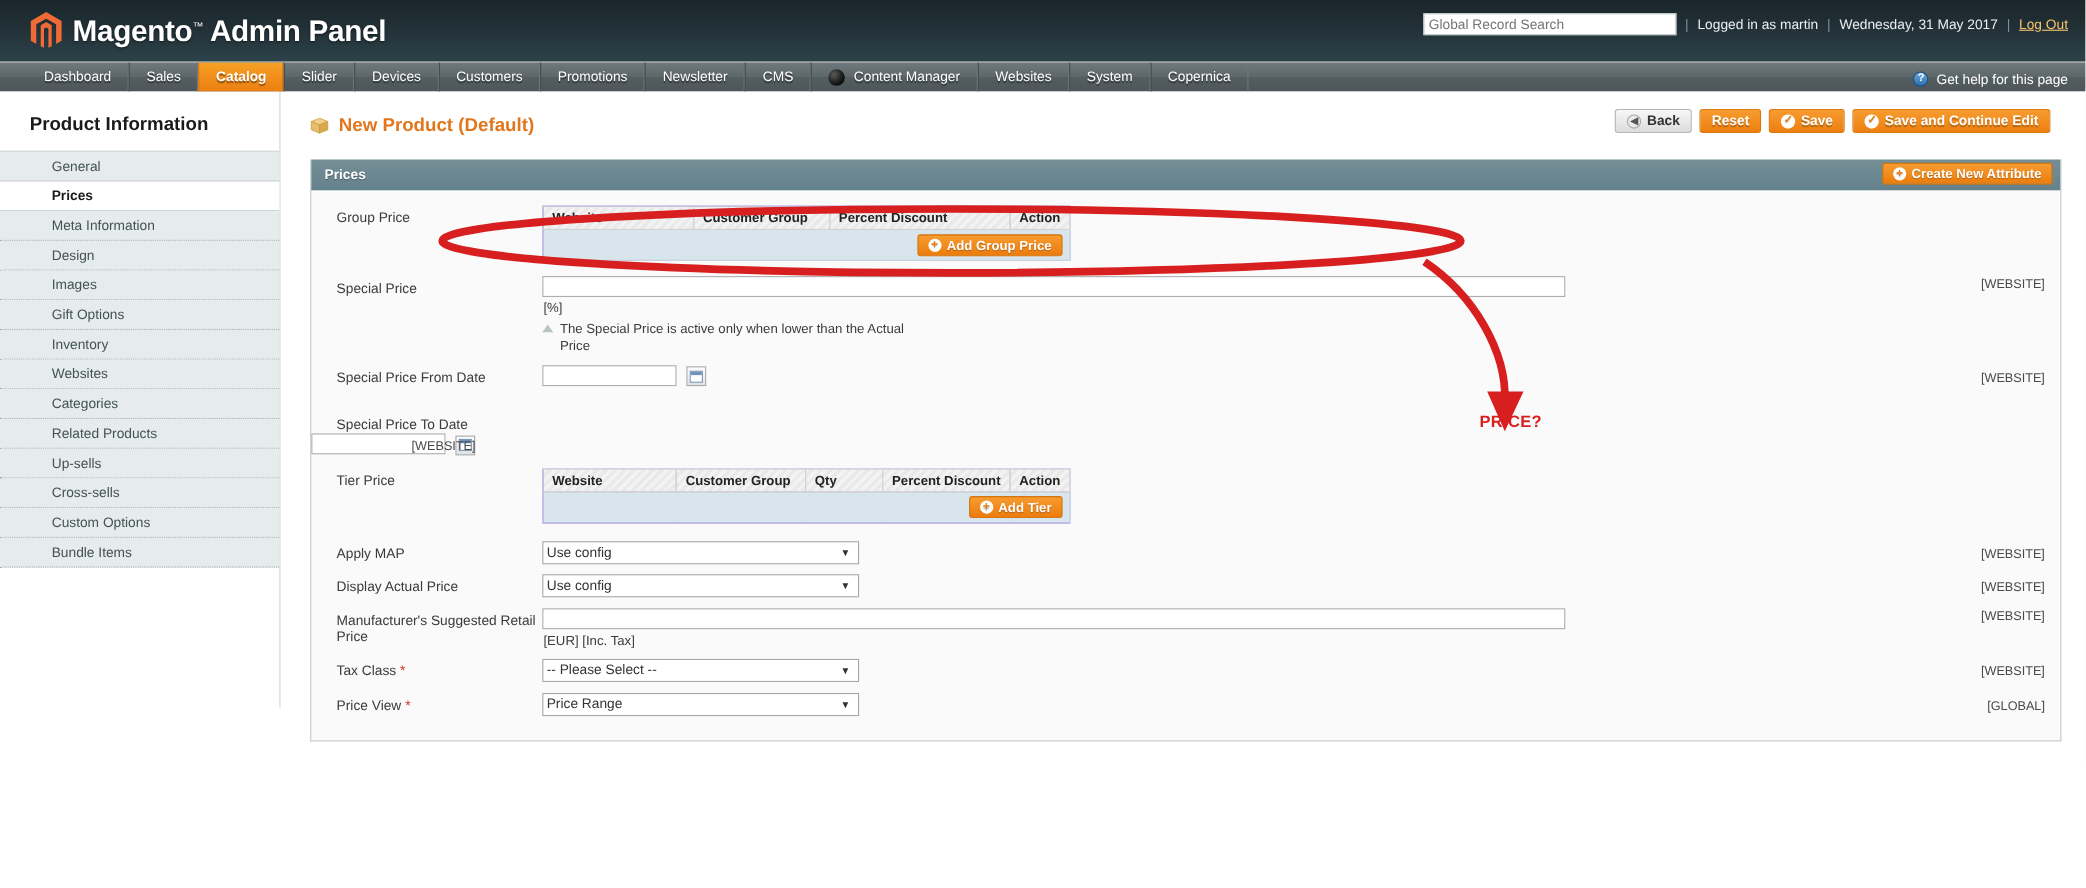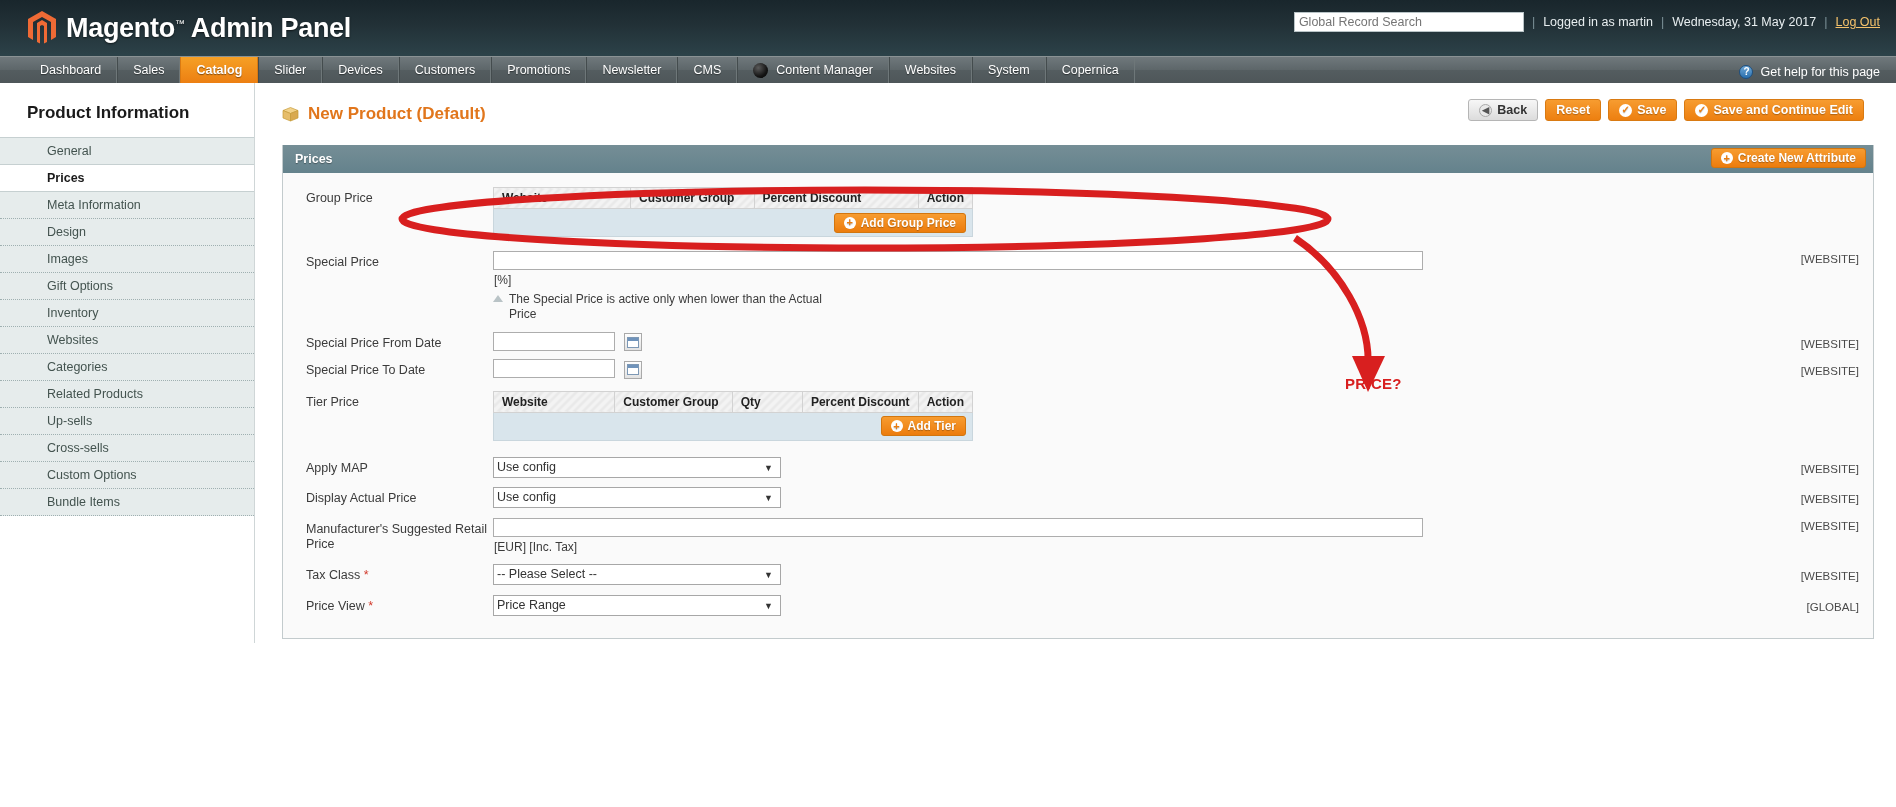--- a/index.html
+++ b/index.html
@@ -457,21 +457,21 @@
             <div class="flabel">Special Price From Date</div>
             <div class="fctl">
               <input class="txtinput input-sm" value="" style="">
               <span class="cal-btn">
                   <span class="cal-glyph"></span>
                 </span>
               <span class="scope">[WEBSITE]</span>
             </div>
           </div>
 
-          <div class="frow" style="margin-top:4px;">
+          <div class="frow" style="margin-top:20px;flex-direction:column;">
             <div class="flabel">Special Price To Date</div>
             <div class="fctl">
               <input class="txtinput input-sm" value="" style="">
               <span class="cal-btn">
                   <span class="cal-glyph"></span>
                 </span>
               <span class="scope">[WEBSITE]</span>
             </div>
           </div>
 

